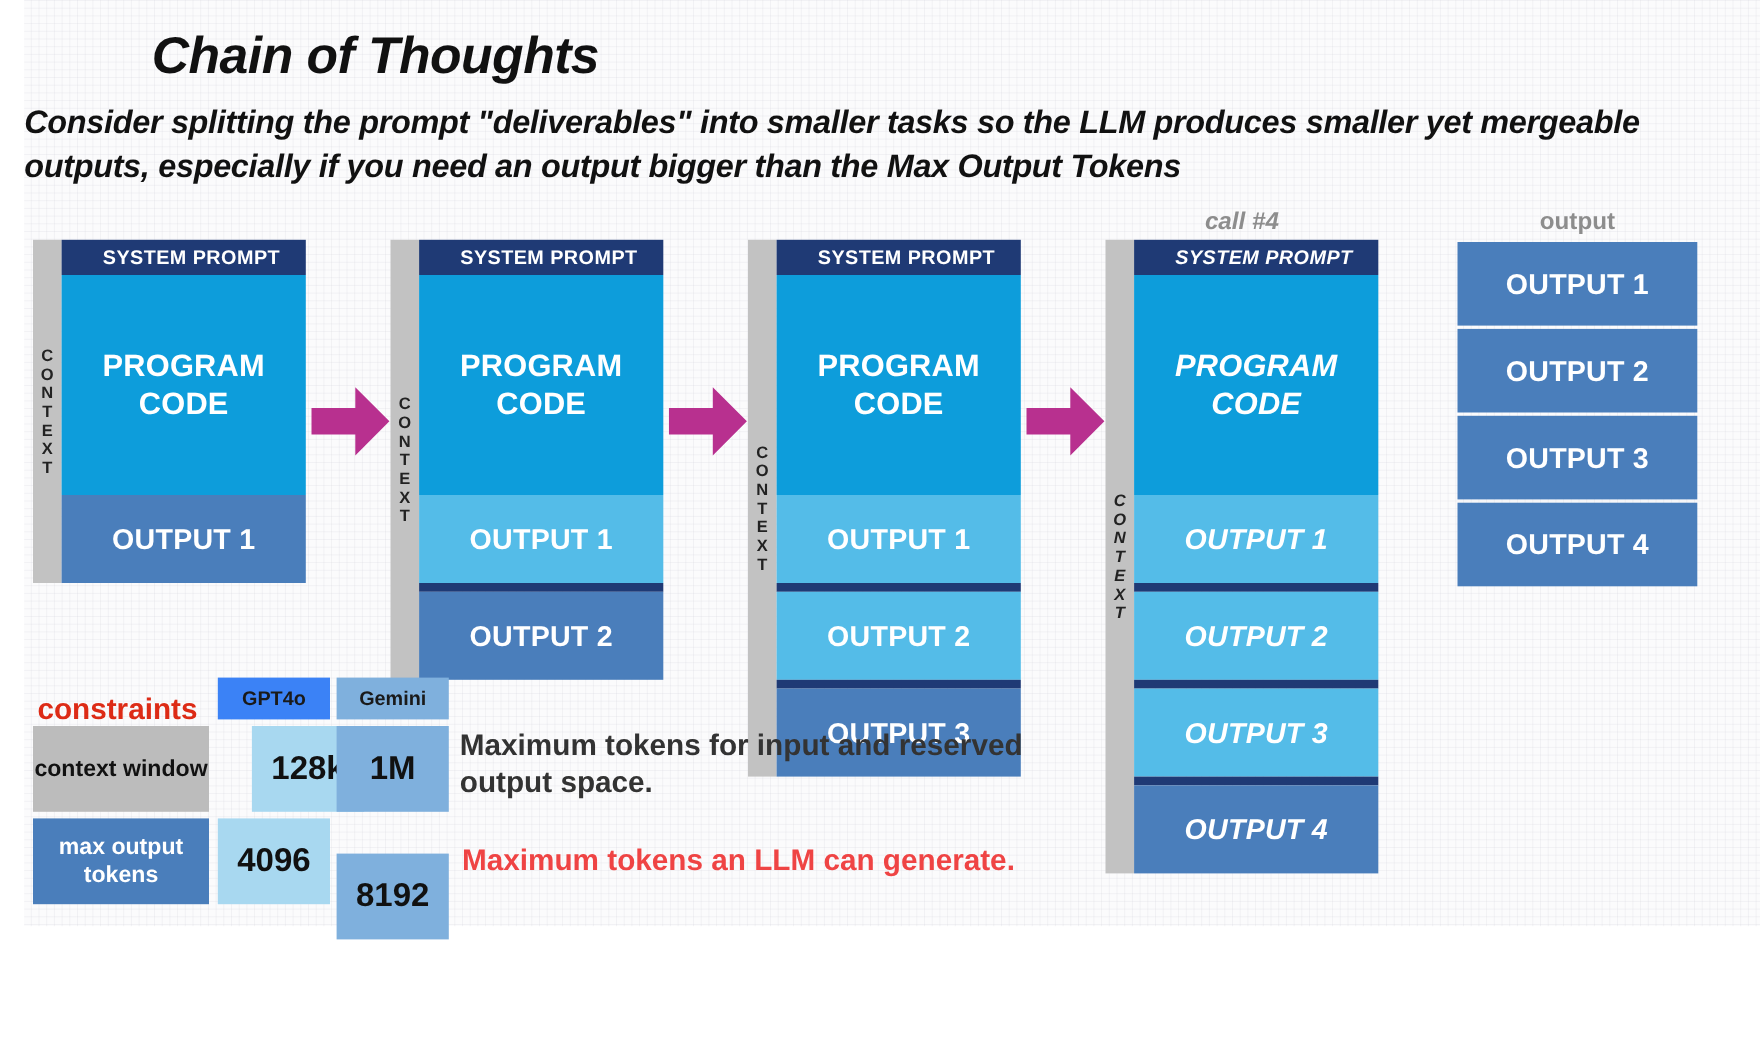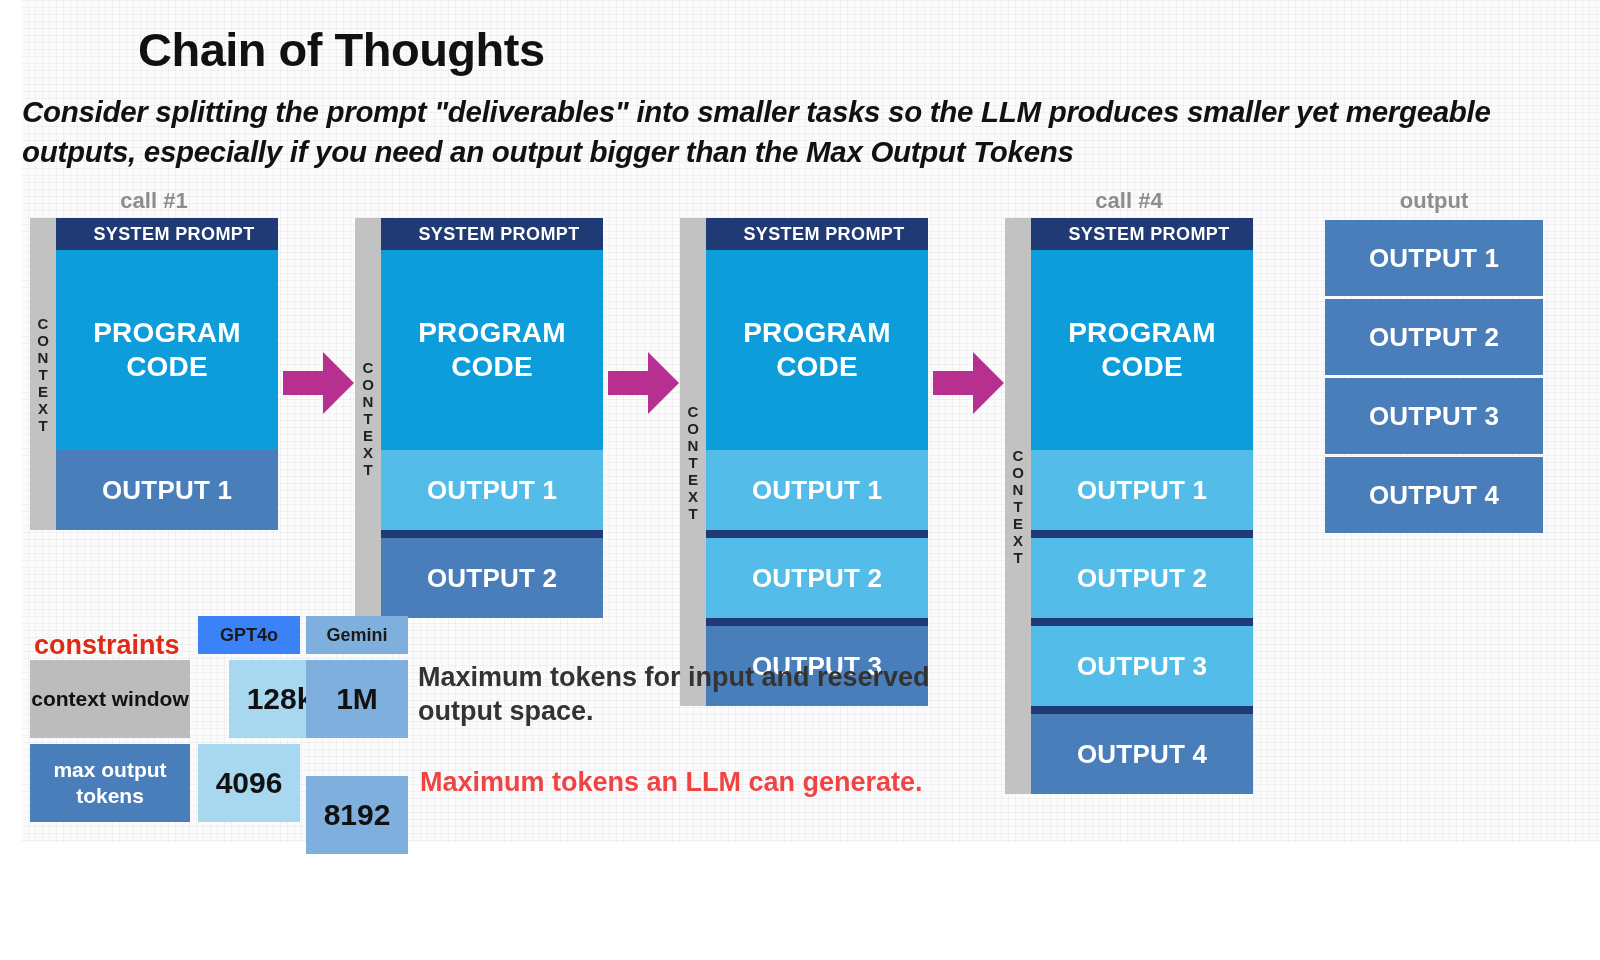--- a/index.html
+++ b/index.html
@@ -45,20 +45,21 @@
   
   #title {
     position: absolute;
     left: 138px;
     top: 22px;
     font-size: 47px;
     font-weight: bold;
     color: #111111;
     letter-spacing: -0.5px;
     white-space: nowrap;
+    font-style: italic;
   }
   #subtitle {
     position: absolute;
     left: 22px;
     top: 92px;
     width: 1545px;
     font-size: 29.5px;
     font-style: italic;
     font-weight: bold;
     color: #111111;
@@ -256,21 +257,20 @@
 
 <div id="slide"></div>
 <div id="white-left"></div>
 <div id="white-bottom"></div>
 
 <div id="title">Chain of Thoughts</div>
 <div id="subtitle">Consider splitting the prompt "deliverables" into smaller tasks so the LLM produces smaller yet mergeable outputs, especially if you need an output bigger than the Max Output Tokens</div>
 
 <div id="calls-root">
     <div class="call-col" style="left: 30px; top: 218px; width: 248px; height: 312px;">
-      <div class="call-label">call #1</div>
       <div class="call-body">
         <div class="context-bar">
           <span>C</span>
           <span>O</span>
           <span>N</span>
           <span>T</span>
           <span>E</span>
           <span>X</span>
           <span>T</span>
         </div>
@@ -316,21 +316,21 @@
           <div class="seg seg-sys" style="flex: 0 0 32px;">SYSTEM PROMPT</div>
           <div class="seg seg-code" style="flex: 0 0 200px;">PROGRAM<br>CODE</div>
           <div class="seg seg-out-prev" style="flex: 0 0 80px;">OUTPUT 1</div>
           <div class="divider"></div>
           <div class="seg seg-out-prev" style="flex: 0 0 80px;">OUTPUT 2</div>
           <div class="divider"></div>
           <div class="seg seg-out-new" style="flex: 0 0 80px;">OUTPUT 3</div>
         </div>
       </div>
     </div>
-    <div class="call-col" style="left: 1005px; top: 218px; width: 248px; height: 576px;">
+    <div class="call-col" style="left: 1005px; top: 218px; width: 248px; height: 576px; font-style: italic;">
       <div class="call-label">call #4</div>
       <div class="call-body">
         <div class="context-bar">
           <span>C</span>
           <span>O</span>
           <span>N</span>
           <span>T</span>
           <span>E</span>
           <span>X</span>
           <span>T</span>

